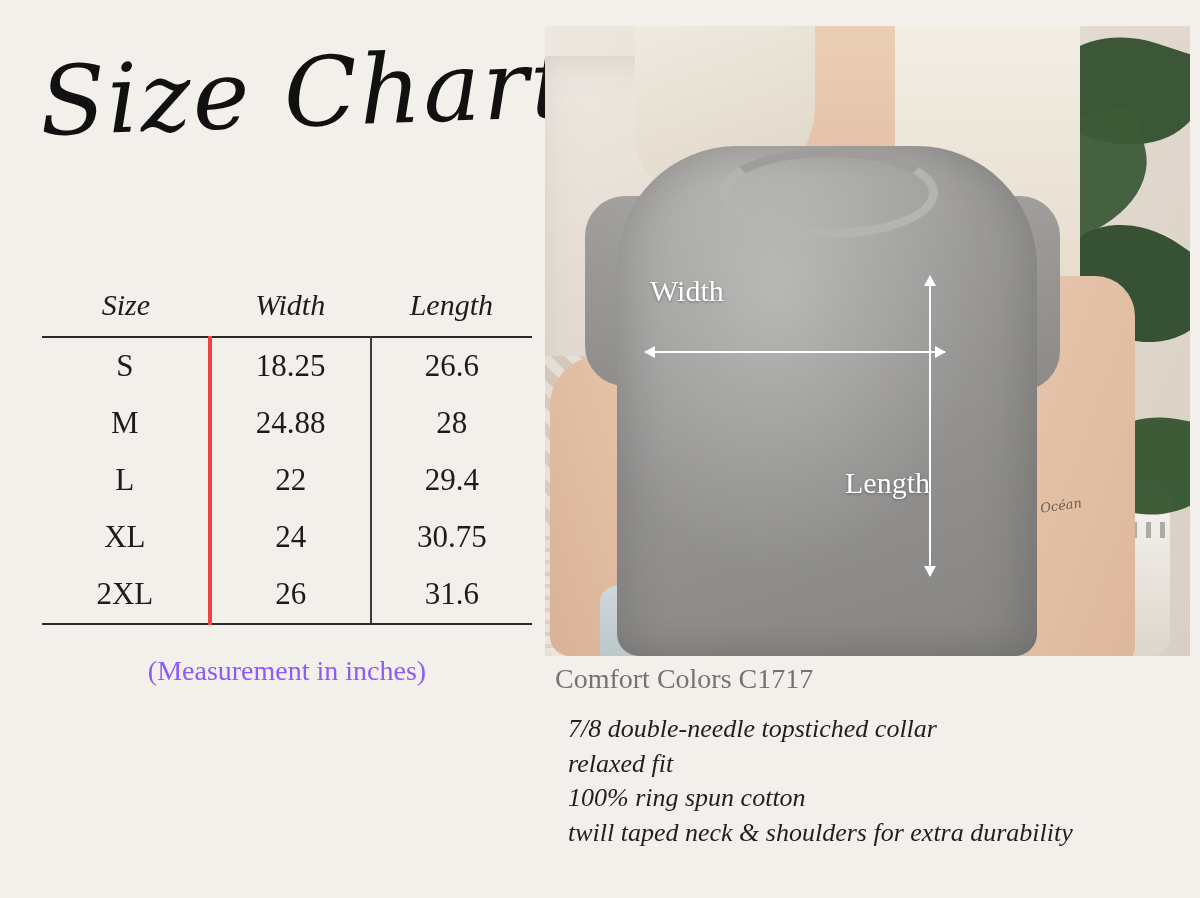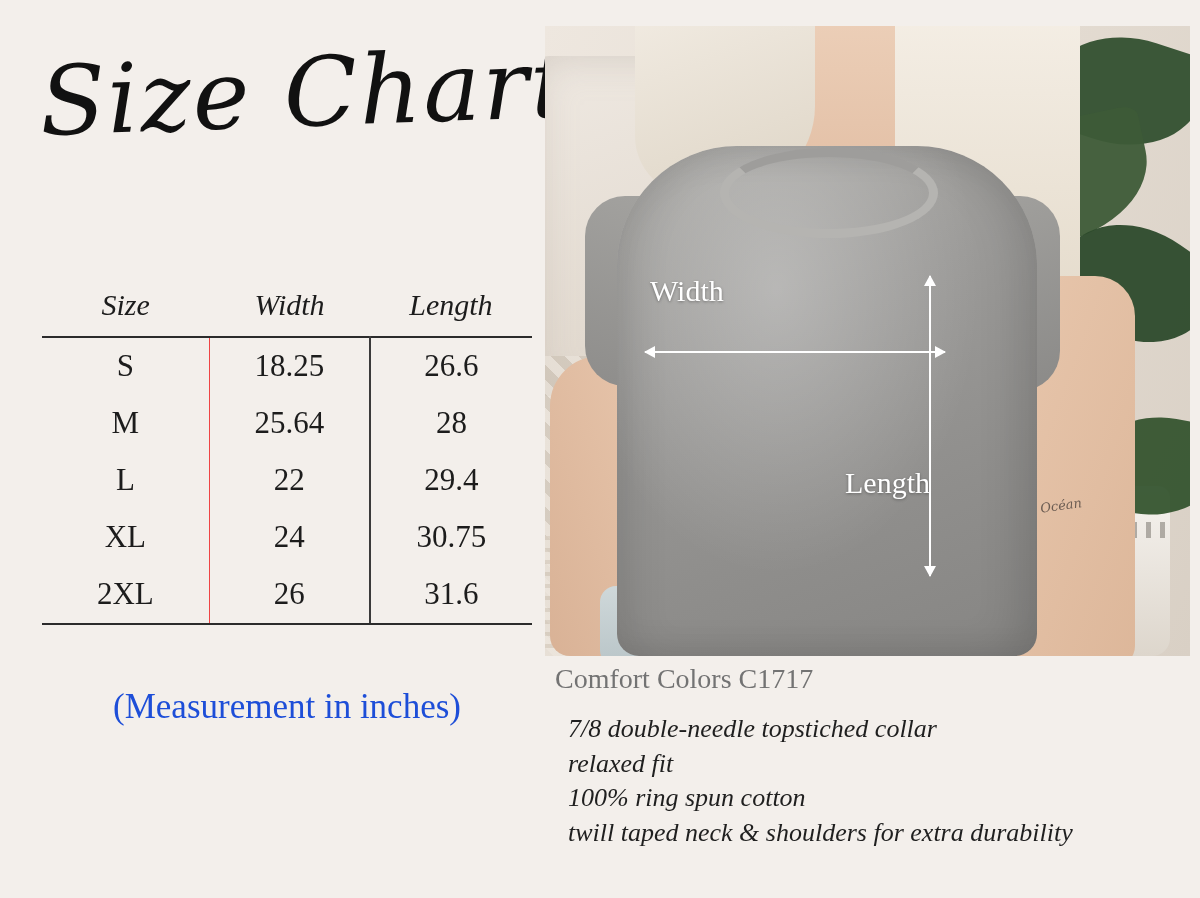--- a/index.html
+++ b/index.html
@@ -75,41 +75,40 @@
   }
 
   table.size-table td {
     font-size: 31px;
     text-align: center;
     padding: 10px 0 11px 0;
     font-family: "Liberation Serif", serif;
   }
 
   table.size-table td.col-size { width: 168px; }
-  table.size-table td.col-width { width: 160px; border-left: 1px solid #ef4444; border-right: 2px solid #3a3a3a; font-family: Liberation Serif, serif;}
+  table.size-table td.col-width { width: 160px; border-left: 4px solid #ef4444; border-right: 2px solid #3a3a3a; font-family: Liberation Serif, serif;}
   table.size-table td.col-length { width: 162px; }
 
   table.size-table th.col-size { width: 168px; }
   table.size-table th.col-width { width: 160px; }
   table.size-table th.col-length { width: 162px; }
 
   table.size-table tbody tr:last-child td {
     border-bottom: 2px solid #2b2b2b;
   }
 
   .measurement-note {
     position: absolute;
     left: 42px;
     top: 655px;
     width: 490px;
     text-align: center;
-    font-size: 35px;
-    color: #1d4ed8;
-    font-family: "Liberation Serif", serif;
-    margin-top: 32px;
+    font-size: 28px;
+    color: #8b5cf6;
+    font-family: "Liberation Serif", serif;
   }
 
   
   .right-panel {
     position: absolute;
     left: 545px;
     top: 0;
     width: 655px;
     height: 898px;
   }
@@ -350,21 +349,21 @@
           </tr>
         </thead>
         <tbody>
           <tr>
             <td class="col-size">S</td>
             <td class="col-width">18.25</td>
             <td class="col-length">26.6</td>
           </tr>
           <tr>
             <td class="col-size">M</td>
-            <td class="col-width">25.64</td>
+            <td class="col-width">24.88</td>
             <td class="col-length">28</td>
           </tr>
           <tr>
             <td class="col-size">L</td>
             <td class="col-width">22</td>
             <td class="col-length">29.4</td>
           </tr>
           <tr>
             <td class="col-size">XL</td>
             <td class="col-width">24</td>

